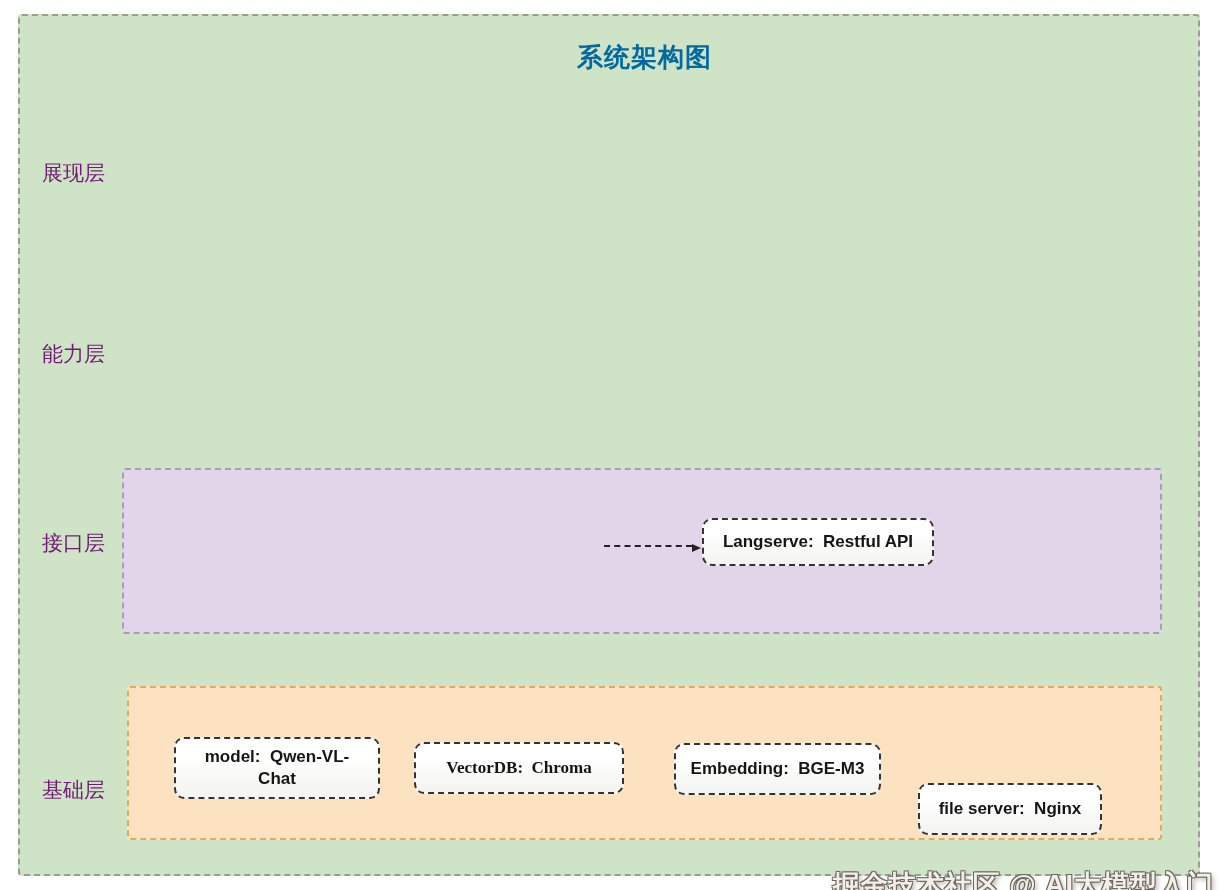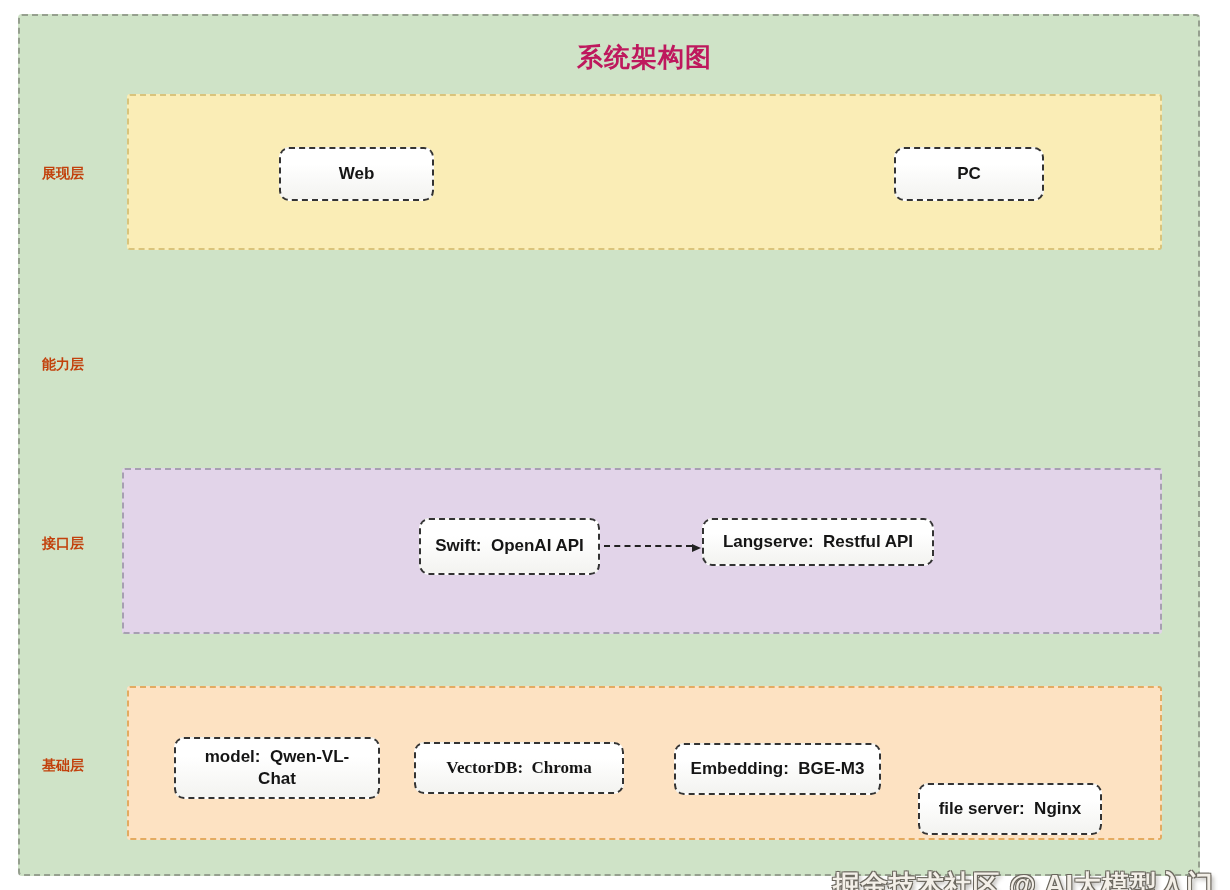--- a/index.html
+++ b/index.html
@@ -6,27 +6,27 @@
   #canvas{
     position:relative;width:1230px;height:890px;background:#ffffff;overflow:hidden;
     font-family:"Liberation Sans","DejaVu Sans",sans-serif;color:#1a1a1a;
   }
   .frame{
     position:absolute;left:18px;top:14px;width:1182px;height:862px;
     background:#cfe3c7;border:2px dashed #96a08f;border-radius:4px;box-sizing:border-box;
   }
   .title{
     position:absolute;left:107px;top:24px;width:1035px;
-    text-align:center;font-size:26px;font-weight:700;color:#be185d;letter-spacing:1px;
+    text-align:center;font-size:26px;font-weight:700;color:#0369a1;letter-spacing:1px;
   }
   .layer-label{
     position:absolute;left:22px;width:80px;line-height:26px;
-    font-size:14px;font-weight:700;color:#c2410c;
+    font-size:21px;font-weight:400;color:#701a75;
   }
-  .lbl-0{top:144px}.lbl-1{top:335px}.lbl-2{top:514px}.lbl-3{top:736px}
+  .lbl-0{top:144px}.lbl-1{top:325px}.lbl-2{top:514px}.lbl-3{top:761px}
   .band{
     position:absolute;box-sizing:border-box;border-radius:3px;
   }
   .band-0{left:107px;top:78px;width:1035px;height:156px;background:#faedb6;border:2px dashed #d9c47c;}
   .band-1{left:107px;top:273px;width:1035px;height:145px;background:#d5e3f6;border:2px dashed #9fb6d6;}
   .band-2{left:102px;top:452px;width:1040px;height:166px;background:#e2d4e9;border:2px dashed #a79fb2;}
   .band-3{left:107px;top:670px;width:1035px;height:154px;background:#fde2c2;border:2px dashed #e3ab61;}
   .node{
     position:absolute;box-sizing:border-box;display:flex;align-items:center;justify-content:center;
     background:linear-gradient(180deg,#ffffff 30%,#f3f3f0 100%);
@@ -71,30 +71,25 @@
 </style>
 </head>
 <body>
 
 <div id="canvas">
   <div class="frame">
 
     <div class="title">系统架构图</div>
 
     <div class="layer-label lbl-0">展现层</div>
-    <div class="band band-0">
-      <div class="node n-web">Web</div>
-      <div class="node n-pc">PC</div>
-    </div>
 
     <div class="layer-label lbl-1">能力层</div>
 
     <div class="layer-label lbl-2">接口层</div>
     <div class="band band-2">
-      <div class="node n-swift">Swift: &nbsp;OpenAI API</div>
       <div class="arrow"></div>
       <div class="node n-lang">Langserve: &nbsp;Restful API</div>
     </div>
 
     <div class="layer-label lbl-3">基础层</div>
     <div class="band band-3">
       <div class="node n-model">model: &nbsp;Qwen-VL-Chat</div>
       <div class="node n-vector">VectorDB: &nbsp;Chroma</div>
       <div class="node n-embed">Embedding: &nbsp;BGE-M3</div>
       <div class="node n-file">file server: &nbsp;Nginx</div>

